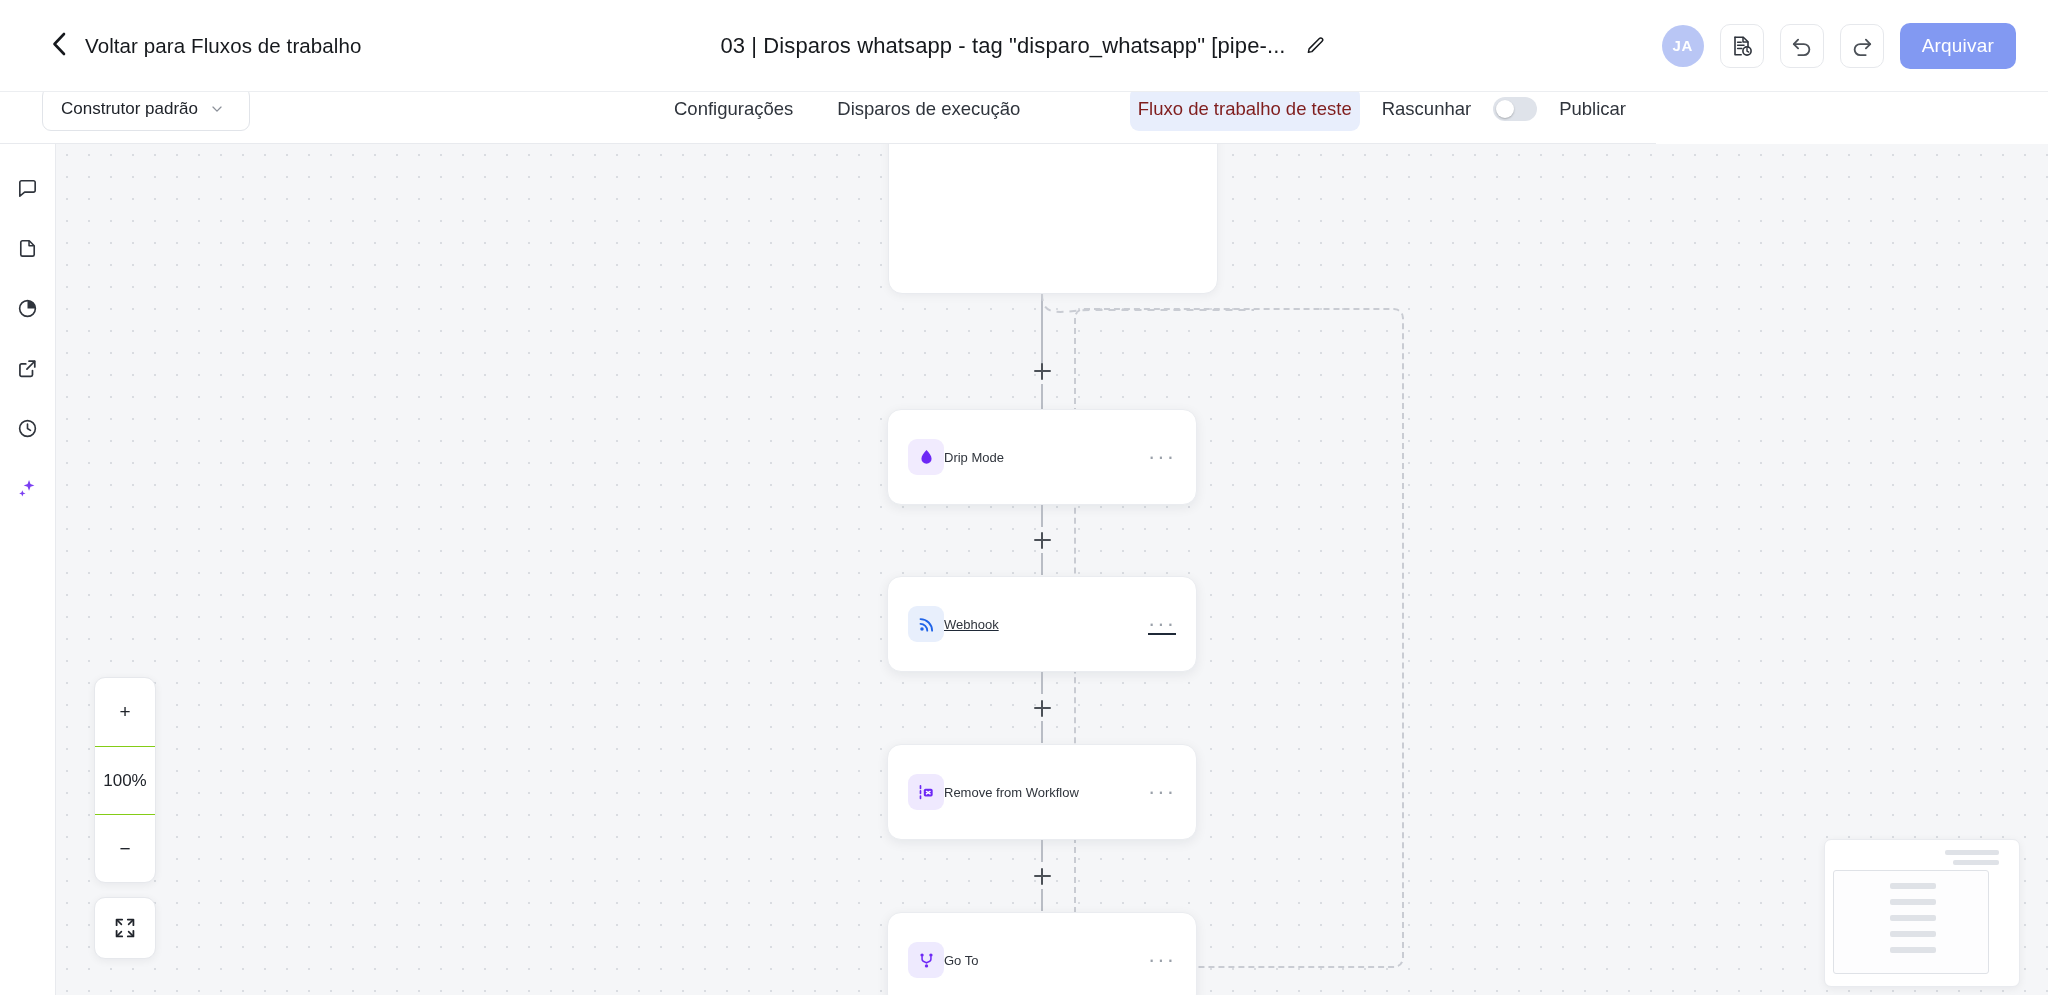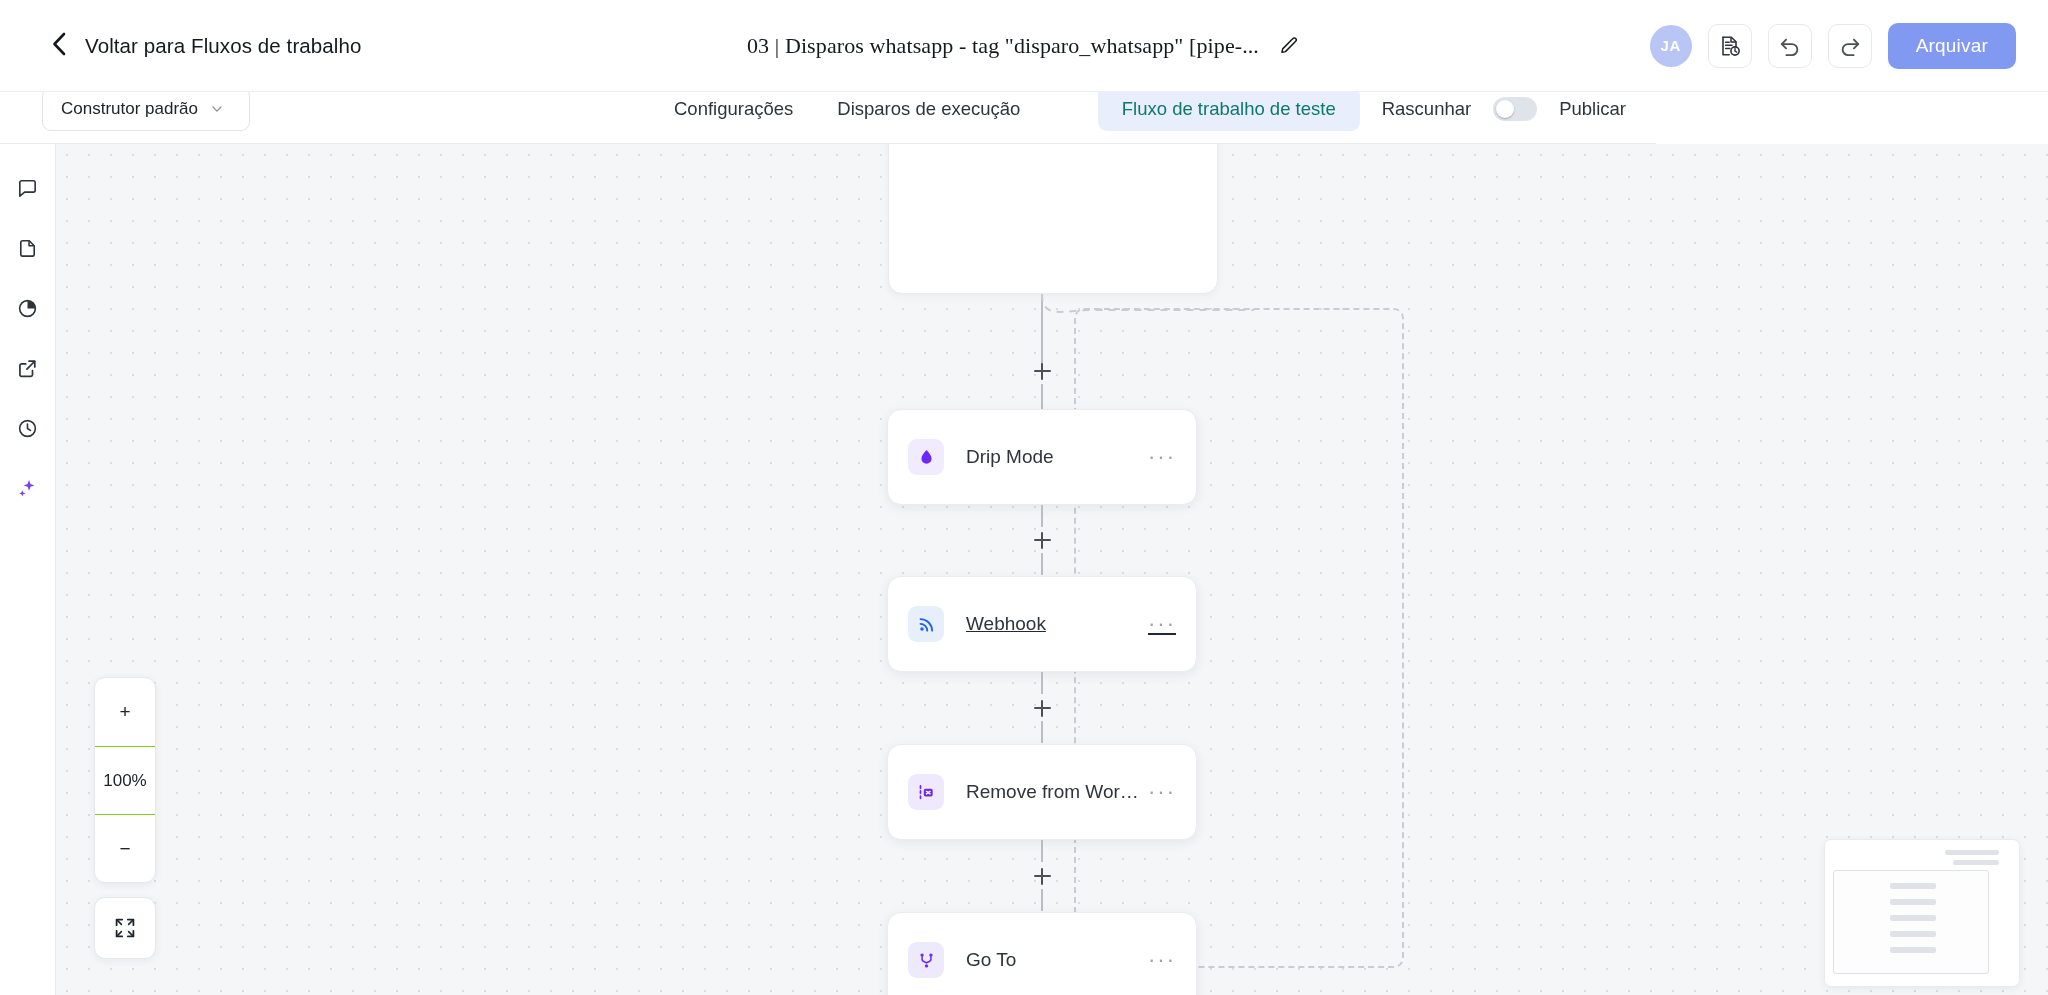--- a/index.html
+++ b/index.html
@@ -24,21 +24,20 @@
     margin-left:50px; cursor:pointer;
   }
   .back-chevron { display:block; }
   .back-label { font-size:20.5px; color:#16191d; letter-spacing:.1px; }
 
   .title-wrap {
     position:absolute; left:50%; top:50%;
     transform:translate(-50%,-50%);
     display:flex; gap:20px;
     white-space:nowrap;
-    font-family:Liberation Serif, serif;
   }
   .wf-title { font-size:22px; color:#16191d; letter-spacing:.1px; }
   .edit-icon { cursor:pointer; display:block; }
 
   .header-right {
     margin-left:auto; margin-right:32px;
     display:flex; align-items:center; gap:16px;
   }
   .avatar {
     width:42px; height:42px; border-radius:50%;
@@ -47,21 +46,21 @@
     display:flex; align-items:center; justify-content:center;
     cursor:pointer;
   }
   .icon-btn {
     width:44px; height:44px; border-radius:10px;
     border:1px solid #e6e8ec; background:#fff;
     display:flex; align-items:center; justify-content:center;
     cursor:pointer;
   }
   .archive-btn {
-    height:46px; padding:0 28px; border-radius:10px;
+    height:46px; padding:0 22px; border-radius:10px;
     background:#8299f2; color:#fff;
     font-size:19px; letter-spacing:.2px;
     display:flex; align-items:center; justify-content:center;
     border:none; cursor:pointer;
     font-family:"Liberation Sans", sans-serif;
   }
 
   
   .navbar {
     position:absolute; left:0; top:74px; width:1656px; height:70px;
@@ -87,23 +86,23 @@
   .tab.active { color:#2563eb; }
   .tab.active:after {
     content:""; position:absolute; left:0; right:0; bottom:0;
     height:3px; background:#2563eb;
   }
   .nav-right {
     margin-left:auto; margin-right:30px;
     display:flex; align-items:center; gap:22px;
   }
   .test-pill {
-    background:#e8eefc; color:#0f766e;
+    background:#e8eefc; color:#7f1d1d;
     font-size:18.5px; border-radius:9px;
-    padding:11px 24px; cursor:pointer; white-space:nowrap;
+    padding:11px 8px; cursor:pointer; white-space:nowrap;
   }
   .pub-label { font-size:18.5px; color:#2f343c; white-space:nowrap; }
   .toggle {
     width:44px; height:24px; border-radius:12px;
     background:#dfe3ea; position:relative; cursor:pointer;
     flex:0 0 auto;
   }
   .toggle .knob {
     position:absolute; left:3px; top:3px;
     width:18px; height:18px; border-radius:50%;
@@ -172,21 +171,21 @@
     box-shadow:0 3px 12px rgba(16,24,40,.07);
     display:flex; align-items:center; padding:0 20px 0 20px;
     cursor:pointer;
   }
   .node .nicon {
     width:36px; height:36px; border-radius:9px;
     display:flex; align-items:center; justify-content:center;
     flex:0 0 auto;
   }
   .node .nlabel {
-    margin-left:22px; font-size:19px; color:#2f343c;
+    font-size:13px; color:#2f343c;
     white-space:nowrap; overflow:hidden; text-overflow:ellipsis;
   }
   .node .ndots {
     margin-left:auto; color:#9aa0a9; font-size:22px; letter-spacing:2px;
     line-height:10px; cursor:pointer;
   }
   .ic-drip { background:#f1ebfe; }
   .ic-webhook { background:#e8effc; }
   .ic-remove { background:#efe9fe; }
   .ic-goto { background:#eeeafe; }

